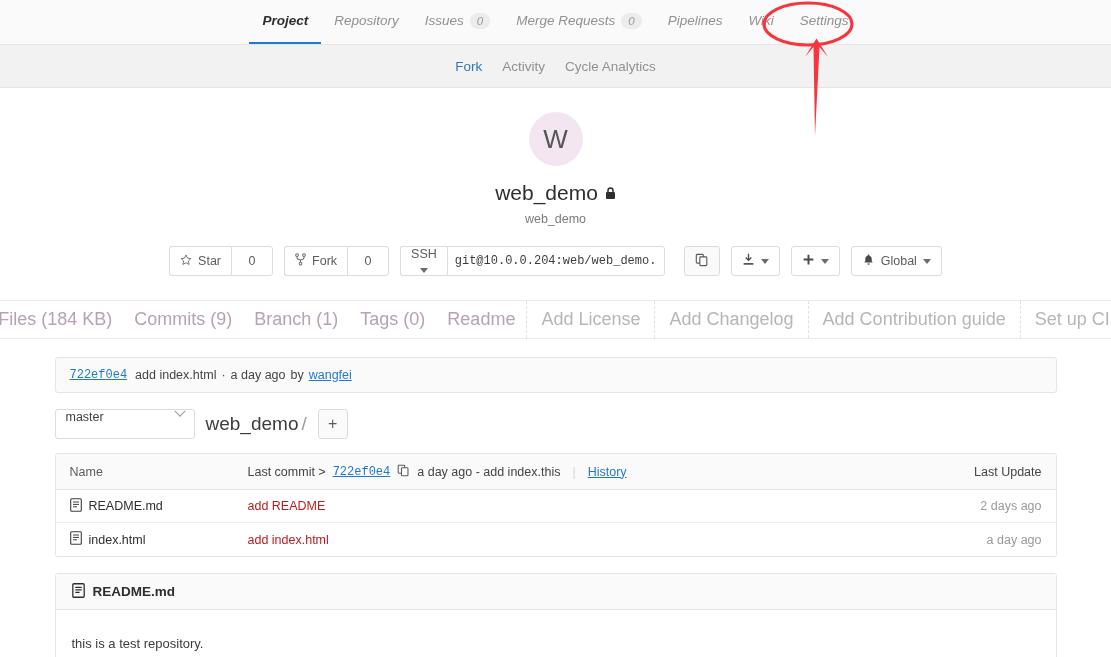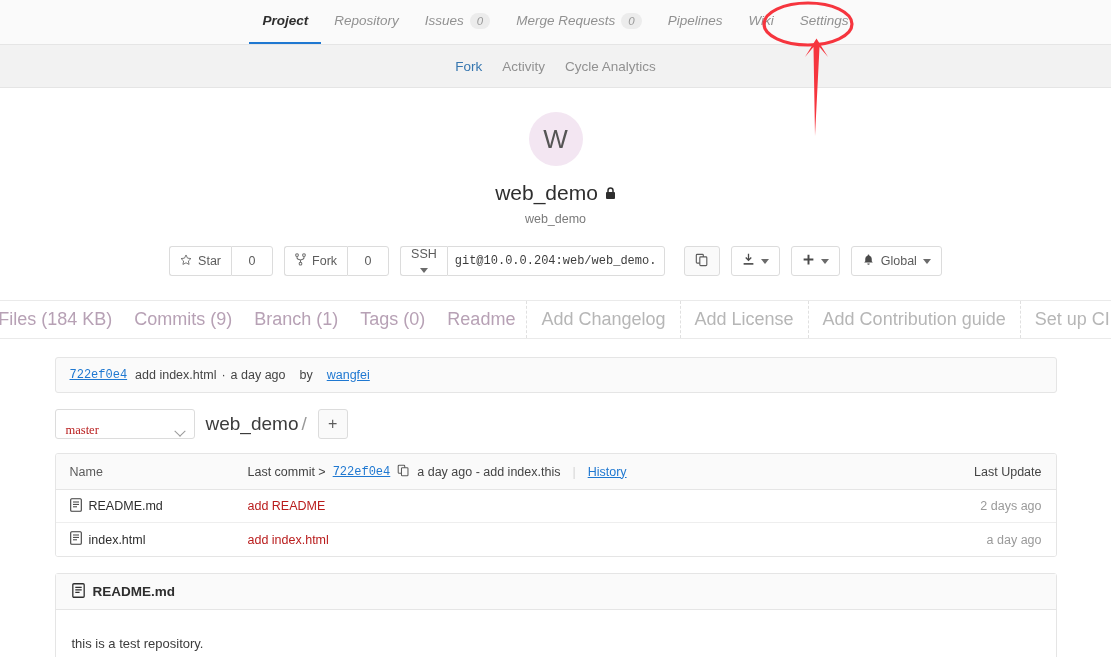--- a/index.html
+++ b/index.html
@@ -116,22 +116,22 @@
     border: 1px solid #e5e5e5; border-radius: 3px; background: #fafafa;
     height: 36px; display: flex; align-items: center; padding: 0 14px;
     font-size: 12.5px; color: #444;
   }
   .sha { color: #1f78d1; font-family: "Liberation Mono", monospace; font-size: 12px; }
   .author { color: #1f78d1; }
 
   .branch-row { margin-top: 16px; display: flex; align-items: center; gap: 11px; }
   .branch-select {
     width: 140px; height: 30px; border: 1px solid #dcdcdc; border-radius: 3px;
-    background: #fff; display: flex; align-items: flex-end; justify-content: space-between;
-    padding: 0 10px; font-size: 12.5px; color: #b91c1c; cursor: pointer; font-family: Liberation Serif, serif;
+    background: #fff; display: flex; align-items: flex-start; justify-content: space-between;
+    padding: 0 10px; font-size: 12.5px; color: #404040; cursor: pointer;
   }
   .chev {
     width: 8px; height: 8px; border-right: 1.6px solid #9a9a9a;
     border-bottom: 1.6px solid #9a9a9a; transform: rotate(45deg) translate(-2px,-2px);
   }
   .crumb { font-size: 19px; color: #3c3c3c; }
   .crumb .sep { color: #9a9a9a; margin-left: 3px; }
   .plus-btn {
     width: 30px; height: 30px; border: 1px solid #dcdcdc; border-radius: 3px;
     background: #fafafa; display: flex; align-items: center; justify-content: center;
@@ -310,35 +310,35 @@
     </div>
 
   </div>
 
   <div class="stats">
     <a class="stat" href="#">Files (184 KB)</a>
     <a class="stat" href="#">Commits (9)</a>
     <a class="stat" href="#">Branch (1)</a>
     <a class="stat" href="#">Tags (0)</a>
     <a class="stat" href="#">Readme</a>
+    <a class="stat dim" href="#">Add License</a>
     <a class="stat dim" href="#">Add Changelog</a>
-    <a class="stat dim" href="#">Add License</a>
     <a class="stat dim" href="#">Add Contribution guide</a>
     <a class="stat dim" href="#">Set up CI</a>
   </div>
 
   <div class="container">
 
     <div class="commit-bar">
       <a class="sha" href="#">722ef0e4</a>
       <span style="margin-left:8px">add index.html</span>
       <span style="margin-left:5px">·</span>
       <span style="margin-left:5px">a day ago</span>
-      <span style="margin-left:14px">by</span>
-      <a class="author" href="#" style="margin-left:14px">wangfei</a>
+      <span style="margin-left:5px">by</span>
+      <a class="author" href="#" style="margin-left:5px">wangfei</a>
     </div>
 
     <div class="branch-row">
       <div class="branch-select">
         <span>master</span>
         <span class="chev"></span>
       </div>
       <div class="crumb">
         <a href="#" style="color:#3c3c3c;text-decoration:none">web_demo</a><span class="sep">/</span>
       </div>

